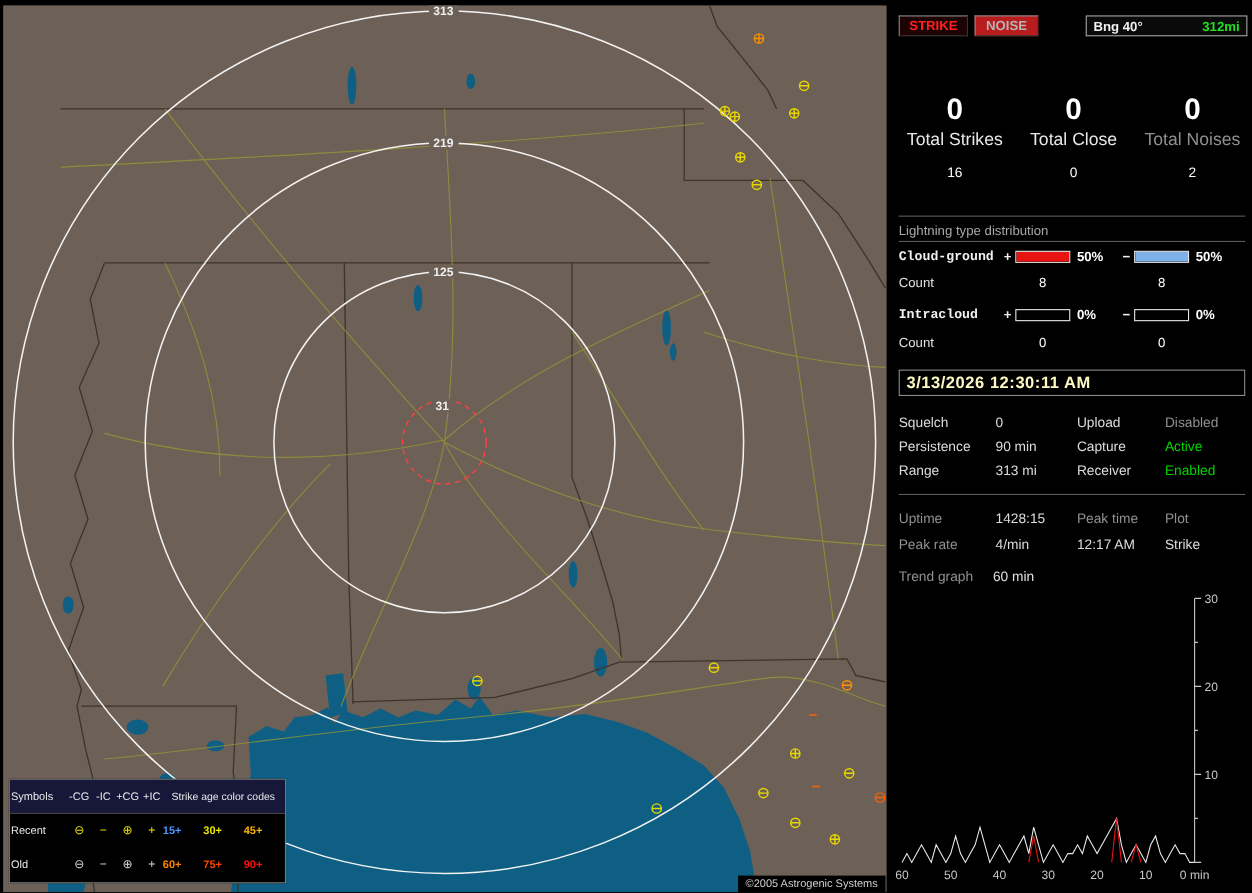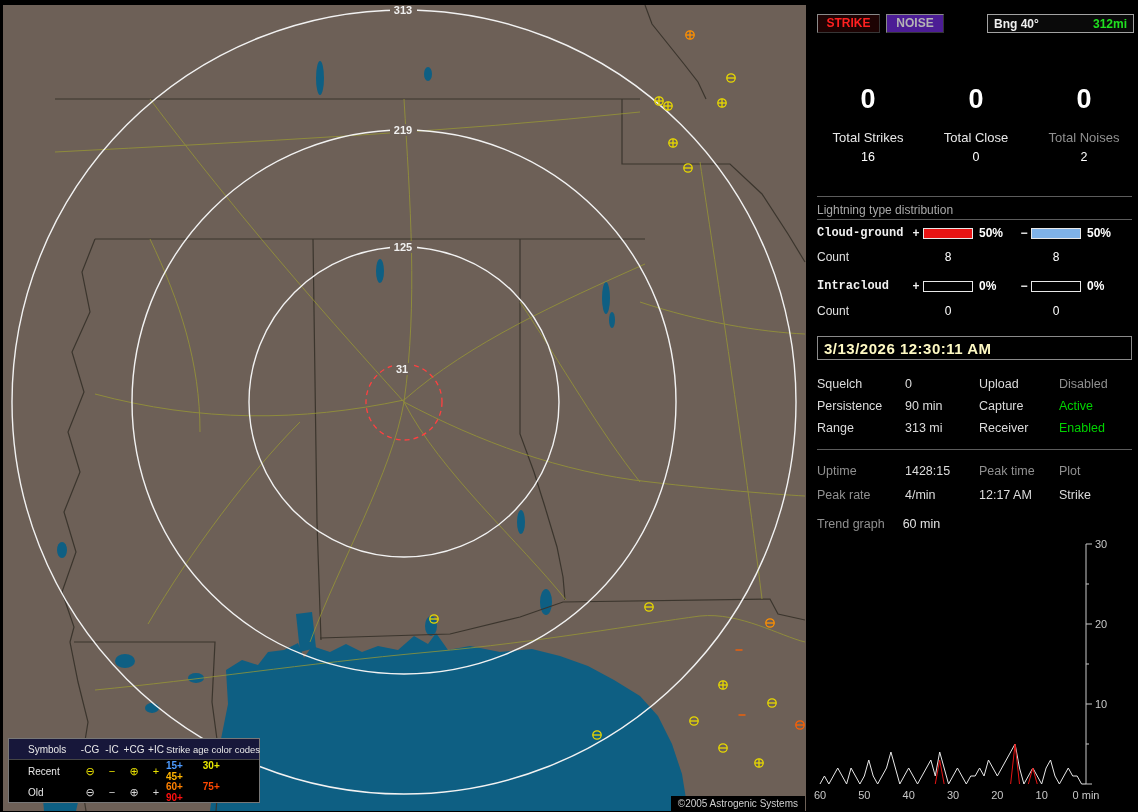--- a/index.html
+++ b/index.html
@@ -8,47 +8,47 @@
   .screen{position:relative;width:1138px;height:812px;background:#000;}
 
   
   .map{position:absolute;left:3px;top:5px;width:803px;height:806px;background:#6d6057;}
   .map svg{display:block;width:100%;height:100%;}
   .map svg text{font-family:"Liberation Sans",sans-serif;}
 
   .legend{position:absolute;left:5px;bottom:8px;width:252px;border:1px solid #777;
     background:#000;font-size:10px;color:#e8e8e8;}
   .legend-row{display:grid;grid-template-columns:50px 24px 20px 24px 20px 1fr;
-    align-items:center;height:21px;padding:0 19px;}
+    align-items:center;height:31px;padding:0 1px;}
   .legend-head{background:#17173a;border-bottom:1px solid #444;}
   .legend-sym{text-align:center;font-size:11px;line-height:11px;}
   .legend-colhead{text-align:center;}
   .legend-age-head{font-size:9.5px;white-space:nowrap;text-align:center;}
   .ages span{display:inline-block;width:34px;font-weight:bold;}
   .copyright{position:absolute;right:1px;bottom:0;background:#000;color:#cfcfcf;
     font-size:10px;padding:2px 7px;}
 
   
   .sidebar{position:absolute;left:812px;top:0;width:326px;height:812px;color:#e0e0e0;font-size:12px;}
   .topbar{position:absolute;top:14px;left:5px;right:4px;display:flex;align-items:center;}
   .btn{height:19px;line-height:17px;text-align:center;font-weight:bold;font-size:12px;
     border:1px outset #8a8a8a;padding:0 8px;cursor:pointer;}
   .btn.strike{background:#1d0303;color:#ff2020;width:63px;}
-  .btn.noise{background:#4c1d95;color:#b4b4b4;width:58px;margin-left:6px;}
+  .btn.noise{background:#b91c1c;color:#b4b4b4;width:58px;margin-left:6px;}
   .bng-box{margin-left:auto;width:147px;height:19px;background:#0a0a0a;border:1px solid #a3a3a3;
     display:flex;align-items:center;padding:0 6px;}
   .bng-label{font-weight:bold;color:#f0f0f0;}
   .bng-range{margin-left:auto;font-weight:bold;color:#20e020;}
 
   .grid3{position:absolute;left:5px;display:grid;grid-template-columns:102px 102px 102px;column-gap:6px;}
   .rates-labels{top:62px;}
   .ratebox{width:90px;margin:0 auto;background:#242424;border:1px outset #6f6f6f;
     color:#bdbdbd;font-size:11.5px;text-align:center;padding:2px 0;}
   .rates-values{top:84px;text-align:center;font-size:27px;font-weight:bold;color:#fff;}
-  .totals-labels{top:130px;text-align:center;font-size:13px;color:#e8e8e8;}
+  .totals-labels{top:119px;text-align:center;font-size:16px;color:#e8e8e8;}
   .totals-values{top:150px;text-align:center;font-size:12.5px;color:#fff;}
   .muted{color:#909090 !important;}
   .green{color:#00d400 !important;}
   .hr{position:absolute;left:5px;right:6px;height:1px;background:#5c5c5c;}
   .hr1{top:196px;} .hr2{top:219px;} .hr4{top:449px;}
 
   .dist-title{position:absolute;top:203px;left:5px;color:#a8a8a8;font-size:12px;}
   .dist-grid{position:absolute;left:5px;display:grid;
     grid-template-columns:92px 14px 50px 44px 14px 50px 40px;align-items:center;}
   .dg1{top:226px;} .dgc1{top:250px;} .dg2{top:279px;} .dgc2{top:304px;}

